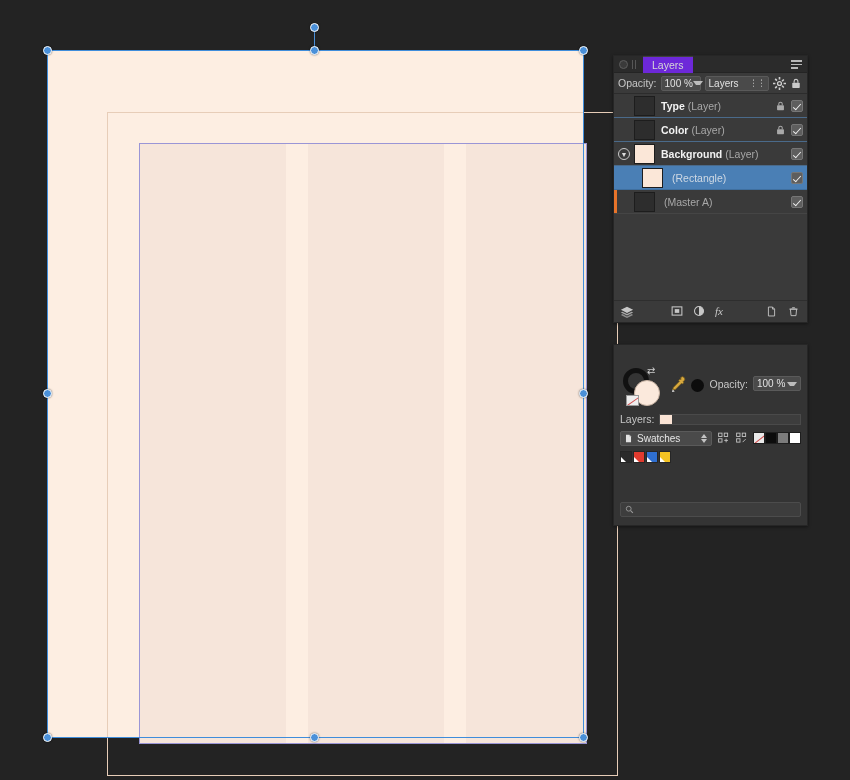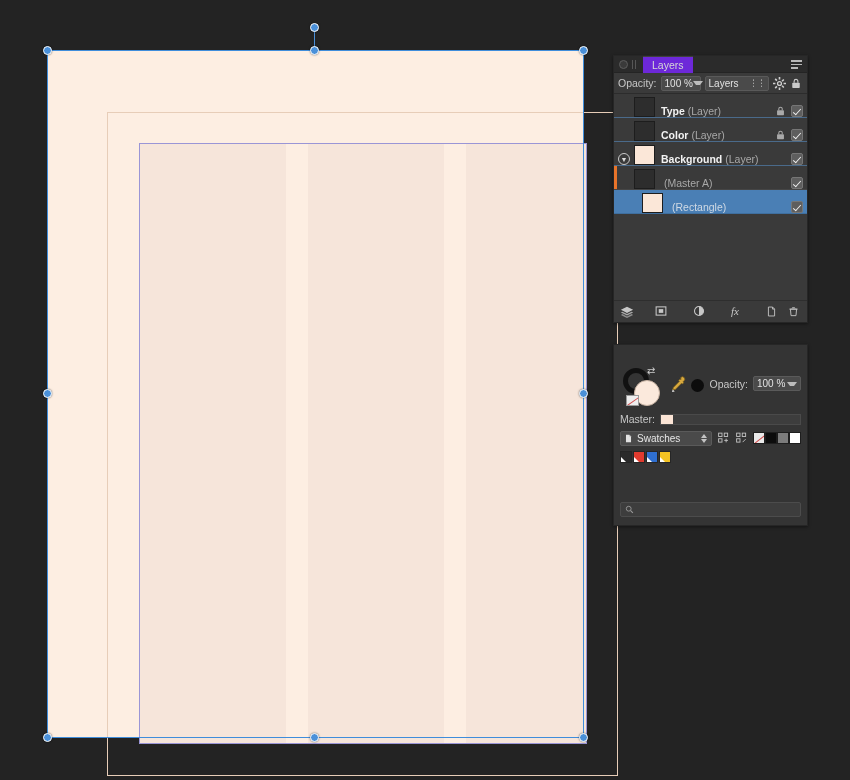--- a/index.html
+++ b/index.html
@@ -155,21 +155,21 @@
   .icon-btn { width:13px; height:13px; flex:none; position:relative; }
 
   
   .layer-list {
     position:absolute; left:0; right:0; top:38px; bottom:22px;
     background:#3a3a3a;
     overflow:hidden;
   }
   .layer-row {
     height:24px;
-    display:flex; align-items:flex-end;
+    display:flex; align-items:center;
     border-bottom:1px solid #4a6a8a;
     position:relative;
     padding-right:4px;
   }
   .layer-row.selected { background:#4a7fb5; border-bottom-color:#3f6f9f; }
   .layer-row.plain { border-bottom:1px solid #454545; }
   .row-expander {
     width:20px; text-align:center; flex:none;
     color:#d6d6d6; font-size:9px;
   }
@@ -214,21 +214,21 @@
   }
 
   
   .panel-footer {
     position:absolute; left:0; right:0; bottom:0; height:22px;
     background:#3a3a3a;
     border-top:1px solid #2e2e2e;
     display:flex; align-items:center;
     padding:0 6px;
   }
-  .footer-mid { margin:16px auto; display:flex; gap:25px; align-items:flex-start; }
+  .footer-mid { margin:16px auto; display:flex; gap:9px; align-items:flex-start; }
   .footer-right { display:flex; gap:9px; align-items:center; }
 
   
   .sw-body { position:absolute; left:0; right:0; top:17px; bottom:0; background:#343434; }
   .sw-top { height:48px; position:relative; }
   .ring {
     position:absolute; left:9px; top:6px;
     width:26px; height:26px;
     border-radius:50%;
     border:5px solid #111;
@@ -428,33 +428,33 @@
       <span class="row-expander">
         <span class="expander-circle">▼</span>
       </span>
       <span class="thumb cream"></span>
       <span class="layer-name">Background</span>
       <span class="layer-kind">(Layer)</span>
       <span class="row-spacer"></span>
       <span class="chk"></span>
     </div>
 
+    <div class="layer-row selected">
+      <span class="row-expander"></span>
+      <span class="thumb cream" style="margin-left:8px"></span>
+      <span class="layer-kind" style="color:#cfd9e4">(Rectangle)</span>
+      <span class="row-spacer"></span>
+      <span class="chk"></span>
+    </div>
+
     <div class="layer-row plain">
       <span class="orange-bar"></span>
       <span class="row-expander"></span>
       <span class="thumb dark"></span>
       <span class="layer-kind">(Master A)</span>
-      <span class="row-spacer"></span>
-      <span class="chk"></span>
-    </div>
-
-    <div class="layer-row selected">
-      <span class="row-expander"></span>
-      <span class="thumb cream" style="margin-left:8px"></span>
-      <span class="layer-kind" style="color:#cfd9e4">(Rectangle)</span>
       <span class="row-spacer"></span>
       <span class="chk"></span>
     </div>
   </div>
 
   <div class="panel-footer">
     <span class="icon-btn">
       <svg viewBox="0 0 16 16" width="14" height="14">
           <g fill="#c7c7c7">
             <path d="M8 2L1 5.5 8 9l7-3.5z"></path>
@@ -514,21 +514,21 @@
       <span class="sw-op">
         <span class="lbl">Opacity:</span>
         <span class="combo" style="width:48px">
           <span class="cv">100 %</span>
           <span class="caret"></span>
         </span>
       </span>
     </div>
 
     <div class="recent-row">
-      <span class="lbl">Master:</span>
+      <span class="lbl">Layers:</span>
       <span class="recent-strip">
         <span class="rsw"></span>
       </span>
     </div>
 
     <div class="doc-row">
       <span class="doc-combo">
         <span>
           <svg viewBox="0 0 16 16" width="9" height="11">
               <path d="M3.5 1.5h6l3 3v10h-9z" fill="#e2e2e2"></path>

